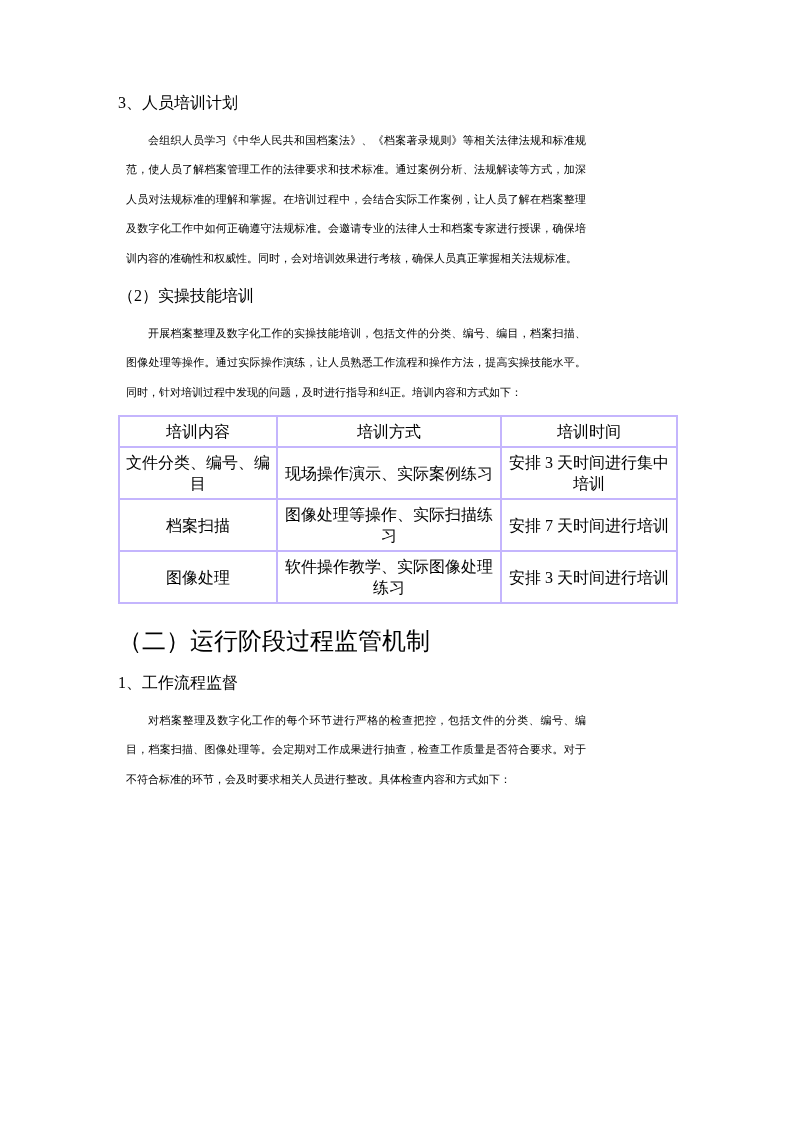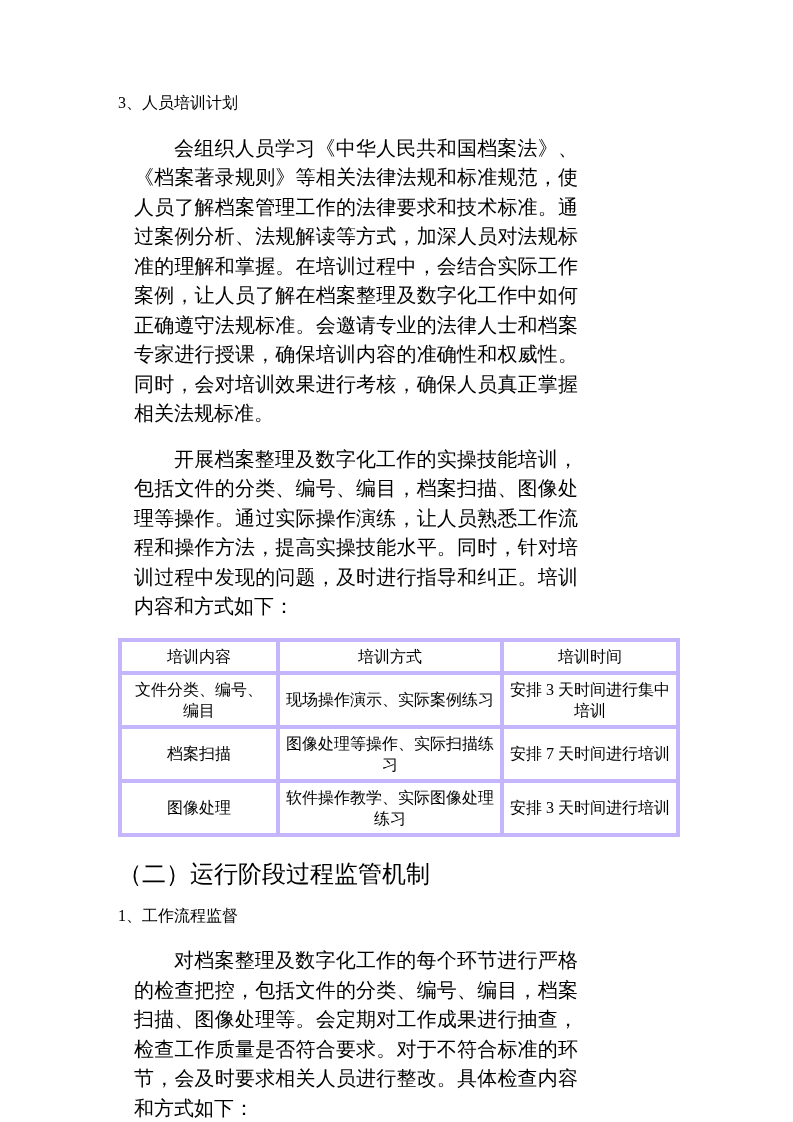--- a/index.html
+++ b/index.html
@@ -14,23 +14,23 @@
   }
   .page {
     width: 711px;
     height: 1122px;
     padding: 88px 117px 40px 118px;
   }
   .body-text, .doc-table th, .doc-table td {
     font-size: 16px;
   }
   .para {
-    font-size: 20px;
+    font-size: 11px;
     line-height: 29.5px;
-    margin: 16px;
+    margin: 8px;
     text-indent: 2em;
     text-align: justify;
     text-justify: inter-ideograph;
   }
   .heading-plain {
     font-size: 16px;
     line-height: 29.5px;
     font-weight: normal;
     margin: 0;
   }
@@ -41,21 +41,21 @@
     margin: 22px 0 12px 0;
   }
   .doc-table {
     width: 100%;
     border-collapse: collapse;
     margin-top: 5px;
     margin-bottom: 4px;
     table-layout: fixed;
   }
   .doc-table th, .doc-table td {
-    border: 4px solid #c4b5fd;
+    border: 2px solid #c4b5fd;
     font-weight: normal;
     line-height: 21px;
     text-align: center;
     vertical-align: middle;
     padding: 4px 6px;
     word-break: break-all;
   }
   .t1-col1 { width: 158px; }
   .t1-col2 { width: 224px; }
   .t1-col3 { width: 176px; }
@@ -66,20 +66,21 @@
 </head>
 <body>
 
 <div class="page">
 
   <div class="heading-plain">3、人员培训计划</div>
 
 
   <p class="para">会组织人员学习《中华人民共和国档案法》、《档案著录规则》等相关法律法规和标准规范，使人员了解档案管理工作的法律要求和技术标准。通过案例分析、法规解读等方式，加深人员对法规标准的理解和掌握。在培训过程中，会结合实际工作案例，让人员了解在档案整理及数字化工作中如何正确遵守法规标准。会邀请专业的法律人士和档案专家进行授课，确保培训内容的准确性和权威性。同时，会对培训效果进行考核，确保人员真正掌握相关法规标准。</p>
 
+  <div class="heading-plain">（2）实操技能培训</div>
 
   <p class="para">开展档案整理及数字化工作的实操技能培训，包括文件的分类、编号、编目，档案扫描、图像处理等操作。通过实际操作演练，让人员熟悉工作流程和操作方法，提高实操技能水平。同时，针对培训过程中发现的问题，及时进行指导和纠正。培训内容和方式如下：</p>
 
   <table class="doc-table">
     <colgroup>
       <col class="t1-col1">
         <col class="t1-col2">
         <col class="t1-col3">
     </colgroup>
     <tbody>

